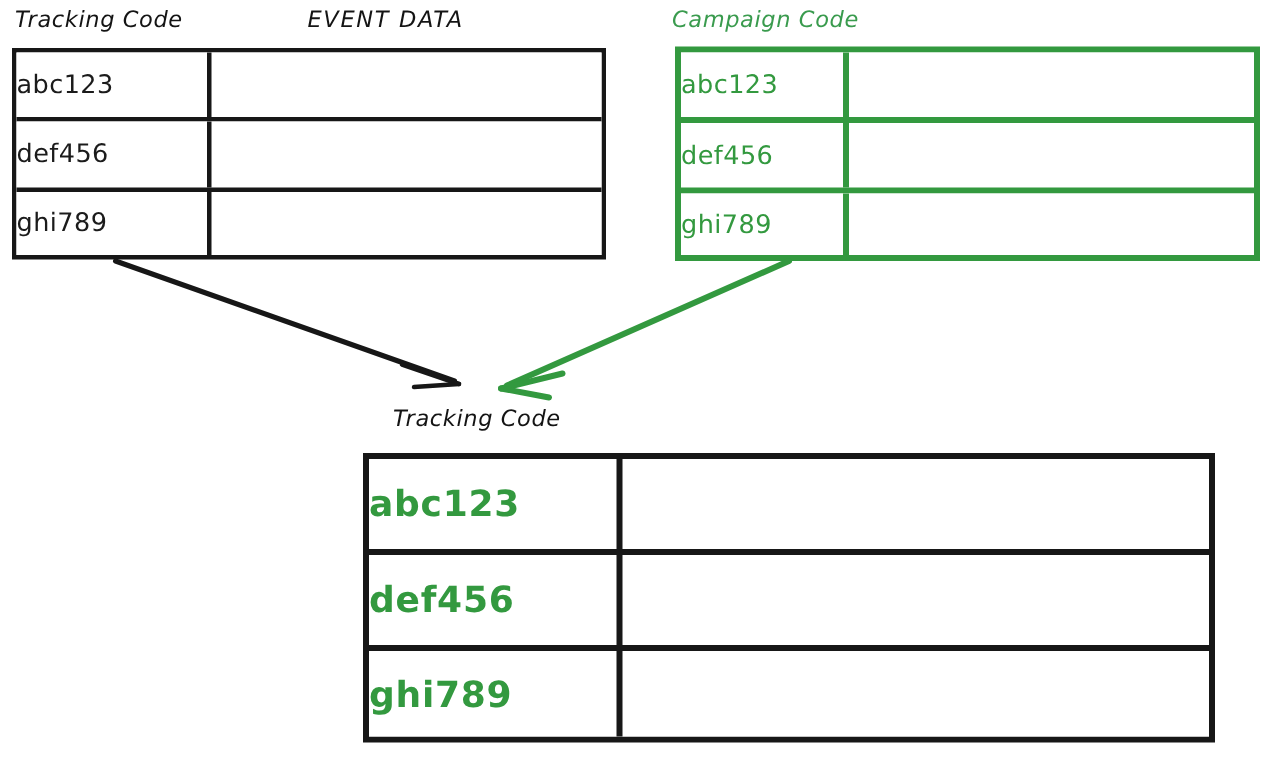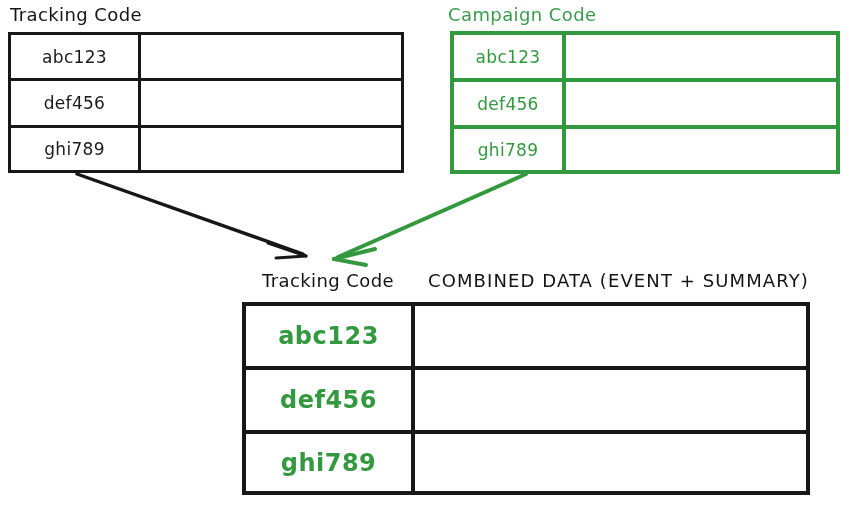--- a/index.html
+++ b/index.html
@@ -13,45 +13,45 @@
     height: 510px;
     background: #ffffff;
     overflow: hidden;
     font-family: "DejaVu Sans", sans-serif;
   }
 
   
   .hdr {
     position: absolute;
     font-family: "DejaVu Sans", sans-serif;
-    font-size: 18px;
+    font-size: 15px;
     letter-spacing: 0.4px;
     white-space: nowrap;
     color: #141414;
+    font-style: italic;
   }
   .hdr.green { color: #3a9b4e; }
   .hdr.caps { letter-spacing: 1.1px; }
 
   
   .tbl {
     position: absolute;
     box-sizing: border-box;
     background: #ffffff;
   }
   .tbl .row {
     position: absolute;
     box-sizing: border-box;
     display: flex;
     background: #ffffff;
   }
   .tbl .cell-key {
     box-sizing: border-box;
     display: flex;
     align-items: center;
-    justify-content: center;
     white-space: nowrap;
   }
   .tbl .cell-val {
     box-sizing: border-box;
     flex: 1;
   }
 
   
   .tbl-black { border: 3px solid #171717; }
   .tbl-black .row { border-bottom: 3px solid #171717; }
@@ -97,20 +97,21 @@
     height: 510px;
     pointer-events: none;
   }
 </style>
 </head>
 <body>
 
 <div id="canvas">
 
   <div class="hdr" style="left:10px; top:4px;">Tracking Code</div>
+  <div class="hdr caps" style="left:205px; top:4px;">EVENT DATA</div>
 
   <div class="tbl tbl-black" style="left:8px; top:32px; width:396px; height:141px;">
     <div class="row" style="left:0; top:0; width:390px; height:46px;">
       <div class="cell-key" style="width:130px;">
         <span>abc123</span>
       </div>
       <div class="cell-val"></div>
     </div>
     <div class="row" style="left:0; top:46px; width:390px; height:47px;">
       <div class="cell-key" style="width:130px;">
@@ -143,21 +144,20 @@
     </div>
     <div class="row last" style="left:0; top:94px; width:382px; height:41px;">
       <div class="cell-key" style="width:112px;">
         <span>ghi789</span>
       </div>
       <div class="cell-val"></div>
     </div>
   </div>
 
   <div class="hdr" style="left:262px; top:270px;">Tracking Code</div>
-  <div class="hdr caps" style="left:428px; top:270px;">COMBINED DATA (EVENT + SUMMARY)</div>
 
   <div class="tbl tbl-combined" style="left:242px; top:302px; width:568px; height:193px;">
     <div class="row" style="left:0; top:0; width:560px; height:64px;">
       <div class="cell-key" style="width:169px;">
         <span>abc123</span>
       </div>
       <div class="cell-val"></div>
     </div>
     <div class="row" style="left:0; top:64px; width:560px; height:64px;">
       <div class="cell-key" style="width:169px;">

